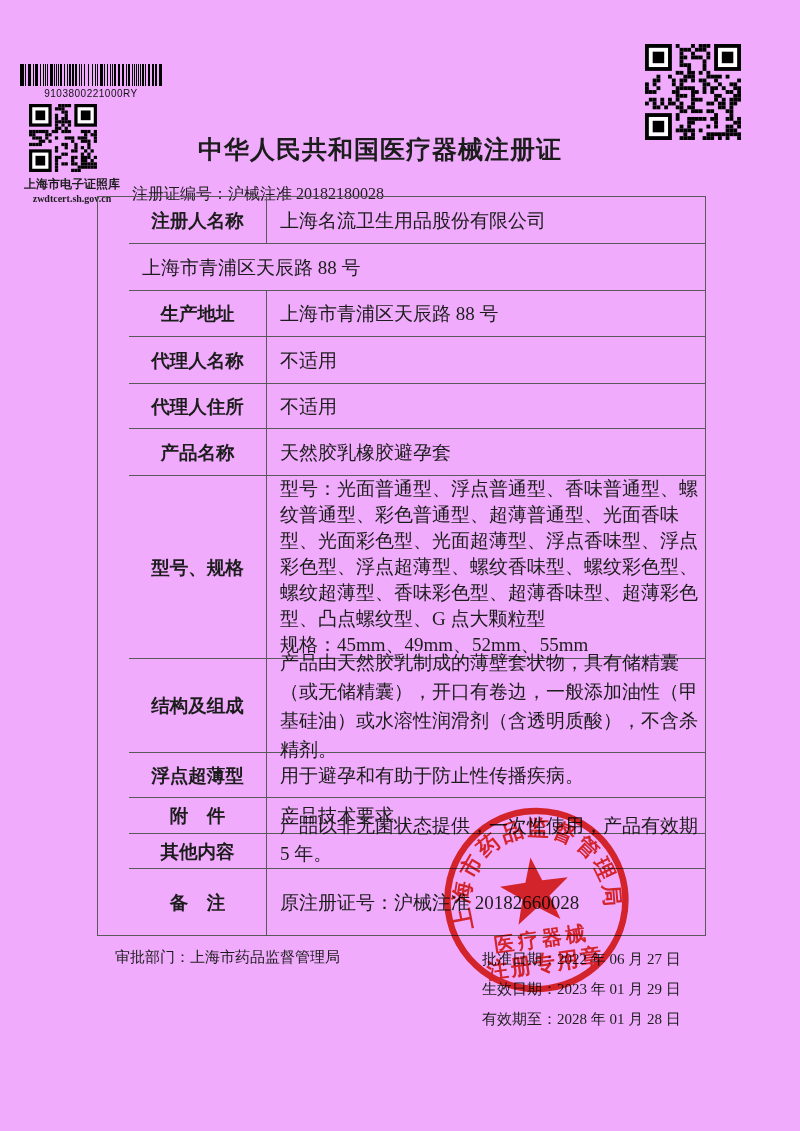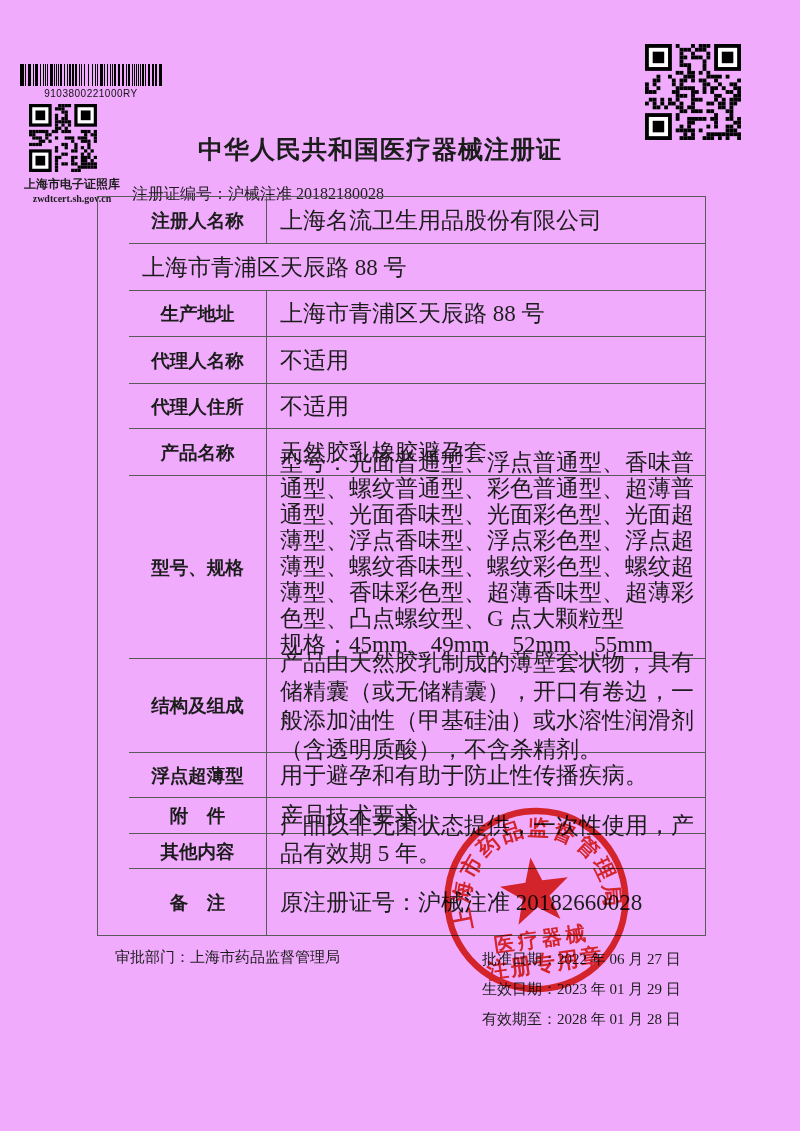--- a/index.html
+++ b/index.html
@@ -27,21 +27,21 @@
   
   .cert-table { position:absolute; left:97px; top:196px; width:609px;
     border:1.5px solid var(--line); box-sizing:border-box;padding-left:31px; }
   .t-row { display:flex; box-sizing:border-box; border-bottom:1.5px solid var(--line); }
   .t-row:last-child { border-bottom:none; }
   .label-cell { width:138px; flex:0 0 138px; box-sizing:border-box; border-right:1.5px solid var(--line);
     display:flex; align-items:center; justify-content:center; text-align:center;
     font-family:"Liberation Sans",sans-serif; font-weight:bold; font-size:18.5px; }
   .value-cell { flex:1 1 auto; box-sizing:border-box; padding:0 6px 0 13px;
     display:flex; flex-direction:column; justify-content:center;
-    font-size:23px; line-height:29px; overflow:visible; }
+    font-size:19px; line-height:29px; overflow:visible; }
   .value-cell.top { justify-content:flex-end; }
   .r-models .value-cell { line-height:26px; padding-top:3px; }
   .r-other .value-cell { line-height:28px; padding-top:2px; }
 
   
   .approve-line { position:absolute; left:115px; top:948px; font-size:15px; }
   .dates-block { position:absolute; left:482px; top:948px; font-size:15px; }
   .date-line { height:30px; line-height:22px; white-space:nowrap; }
 
   

